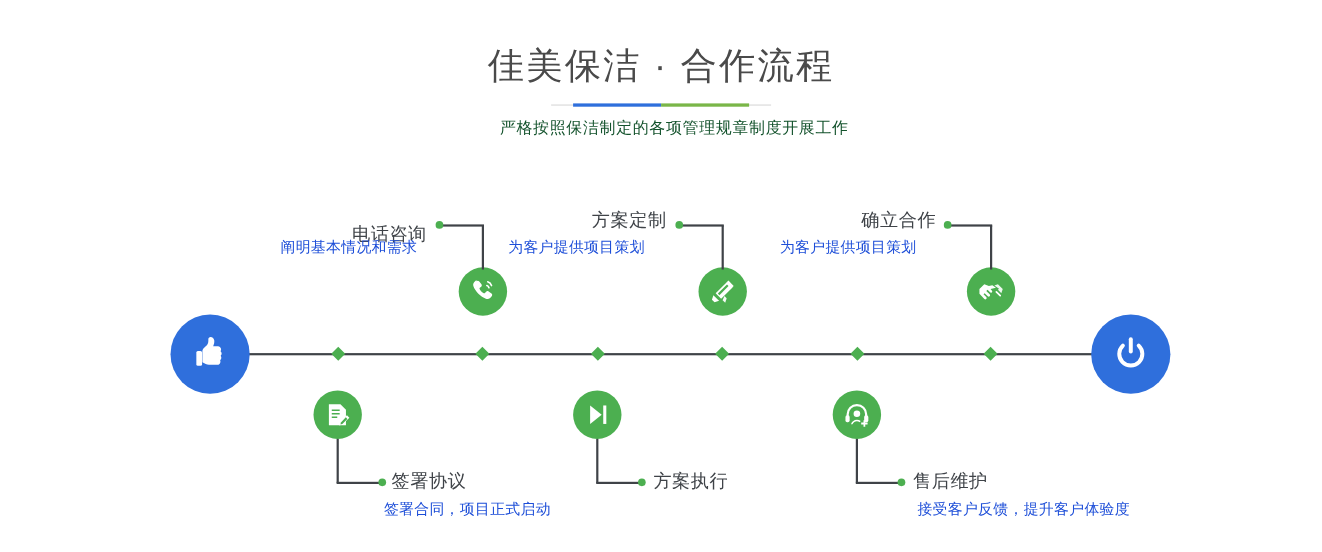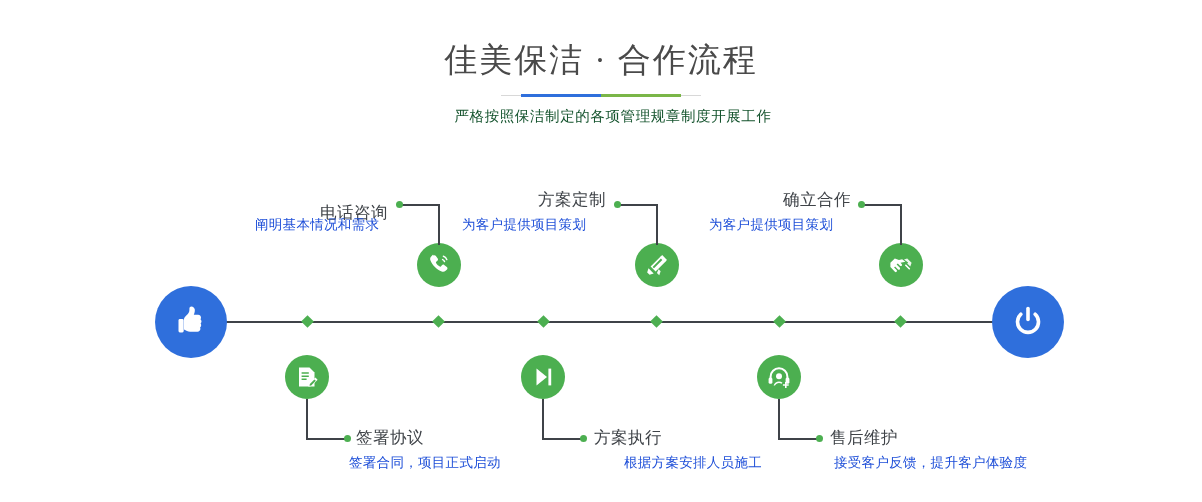--- a/index.html
+++ b/index.html
@@ -21,21 +21,21 @@
   
   .title {
     position: absolute;
     left: 0;
     top: 38px;
     width: 1202px;
     text-align: center;
     font-size: 33px;
     letter-spacing: 2px;
     color: #4a4a4a;
-    font-family: Liberation Serif, serif;
+    font-family: Liberation Sans, sans-serif;
     white-space: nowrap;
   }
   .rule {
     position: absolute;
     top: 95px;
     left: 501px;
     width: 200px;
     height: 1px;
     background: #d8d8d8;
   }
@@ -243,21 +243,20 @@
       <svg width="26" height="26" viewBox="0 0 26 26" aria-hidden="true">
         <path fill="#ffffff" d="M6.5 4.6l10.5 8.4L6.5 21.4z"></path>
         <rect fill="#ffffff" x="18.4" y="4.6" width="2.8" height="16.8"></rect>
       </svg>
     </span>
   </div>
   <div class="vline" style="left:542px; top:399px; height:40px;"></div>
   <div class="hline" style="left:542px; top:438px; width:40px;"></div>
   <div class="tip-dot" style="left:580px; top:435px;"></div>
   <div class="lbl-title" style="left:594px; top:427px;">方案执行</div>
-  <div class="lbl-desc" style="left:624px; top:454px;">根据方案安排人员施工</div>
 
   <div class="step-icon" style="left:879px; top:243px;">
     <span>
       <svg width="26" height="26" viewBox="0 0 26 26" aria-hidden="true">
         <path fill="#ffffff" d="M2.4 10.8l4.4-4.4 4.2 1.5 3.1-.6 3.3 2.4-4.9 1 1.3 1.6c.4.5.3 1.3-.3 1.6-.5.3-1.1.2-1.5-.2l-2.2-2.2-1.2 1.1 3.1 3c.5.5.5 1.3 0 1.8-.5.4-1.2.4-1.7 0l-2.9-2.8-1 1 2.5 2.5c.5.5.5 1.2 0 1.7s-1.2.5-1.7 0L2.4 15z"></path>
         <path fill="#ffffff" d="M23.6 10.8l-4.4-4.4-3.2 1.2 4.2 3-1 .9 3.1 3z" opacity="0.9"></path>
         <path fill="none" stroke="#ffffff" stroke-width="1.6" stroke-linecap="round" d="M17.8 13.3l3.5 3.4"></path>
       </svg>
     </span>
   </div>

